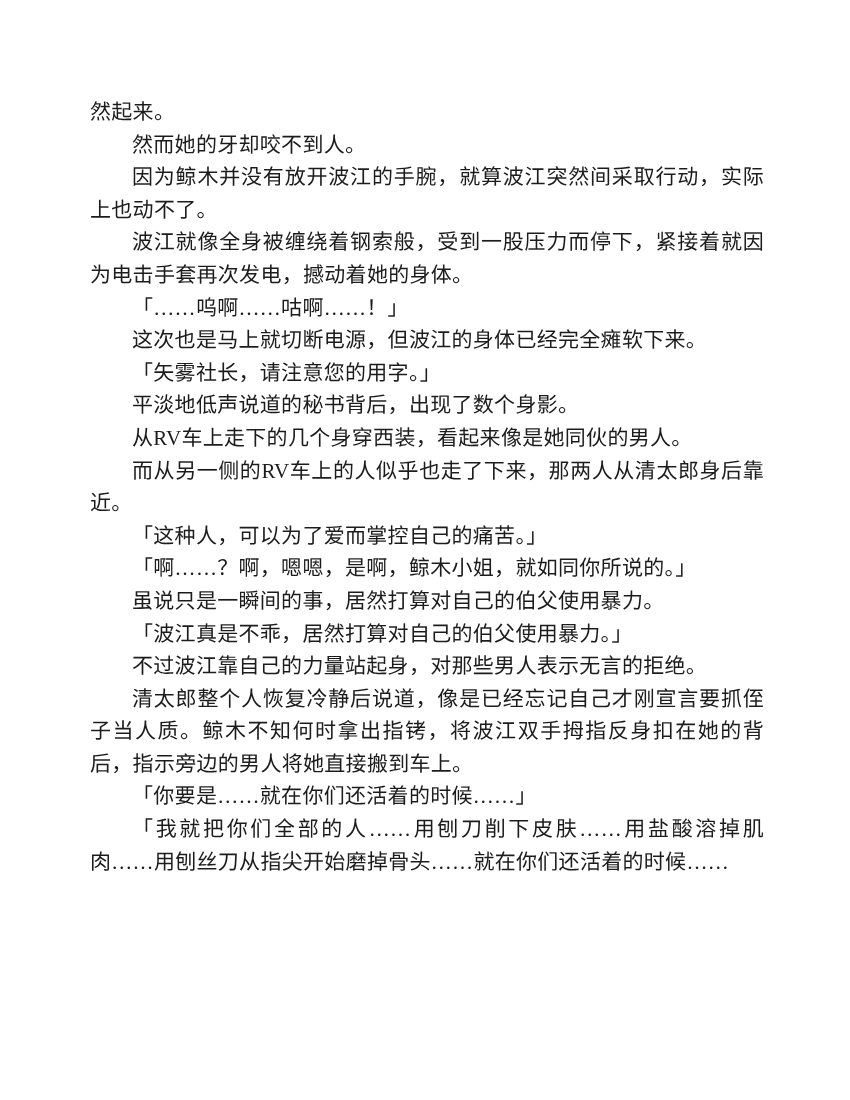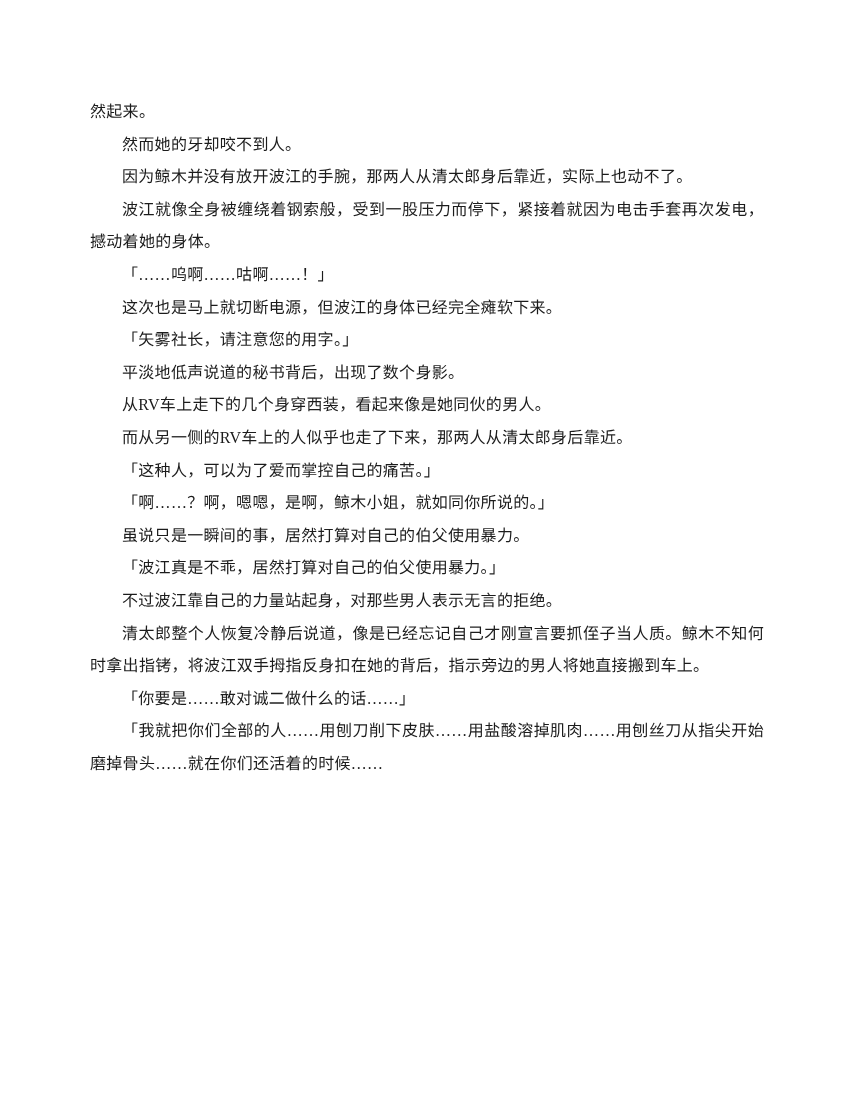--- a/index.html
+++ b/index.html
@@ -13,21 +13,21 @@
     height: 1100px;
     background: #ffffff;
     overflow: hidden;
   }
   .text-column {
     position: absolute;
     left: 90px;
     top: 96px;
     width: 674px;
     font-family: "Liberation Serif", "DejaVu Serif", serif;
-    font-size: 16px;
+    font-size: 21px;
     line-height: 32.6px;
     color: #1c1c1c;
     text-align: justify;
     letter-spacing: 0.3px;
   }
   .para {
     margin: 0;
     padding: 0;
     text-indent: 2em;
     word-break: break-all;
@@ -36,30 +36,30 @@
     text-indent: 0;
   }
 </style>
 </head>
 <body>
 
 <div class="page">
   <div class="text-column">
     <p class="para continuation">然起来。</p>
     <p class="para">然而她的牙却咬不到人。</p>
-    <p class="para">因为鲸木并没有放开波江的手腕，那两人从清太郎身后靠近，实际上也动不了。</p>
+    <p class="para">因为鲸木并没有放开波江的手腕，就算波江突然间采取行动，实际上也动不了。</p>
     <p class="para">波江就像全身被缠绕着钢索般，受到一股压力而停下，紧接着就因为电击手套再次发电，撼动着她的身体。</p>
     <p class="para">「……呜啊……咕啊……！」</p>
     <p class="para">这次也是马上就切断电源，但波江的身体已经完全瘫软下来。</p>
     <p class="para">「矢雾社长，请注意您的用字。」</p>
     <p class="para">平淡地低声说道的秘书背后，出现了数个身影。</p>
     <p class="para">从RV车上走下的几个身穿西装，看起来像是她同伙的男人。</p>
     <p class="para">而从另一侧的RV车上的人似乎也走了下来，那两人从清太郎身后靠近。</p>
     <p class="para">「这种人，可以为了爱而掌控自己的痛苦。」</p>
     <p class="para">「啊……？啊，嗯嗯，是啊，鲸木小姐，就如同你所说的。」</p>
     <p class="para">虽说只是一瞬间的事，居然打算对自己的伯父使用暴力。</p>
     <p class="para">「波江真是不乖，居然打算对自己的伯父使用暴力。」</p>
     <p class="para">不过波江靠自己的力量站起身，对那些男人表示无言的拒绝。</p>
     <p class="para">清太郎整个人恢复冷静后说道，像是已经忘记自己才刚宣言要抓侄子当人质。鲸木不知何时拿出指铐，将波江双手拇指反身扣在她的背后，指示旁边的男人将她直接搬到车上。</p>
-    <p class="para">「你要是……敢对诚二做什么的话……」</p>
+    <p class="para">「你要是……就在你们还活着的时候……」</p>
     <p class="para">「我就把你们全部的人……用刨刀削下皮肤……用盐酸溶掉肌肉……用刨丝刀从指尖开始磨掉骨头……就在你们还活着的时候……</p>
   </div>
 </div>
 
 </body></html>

